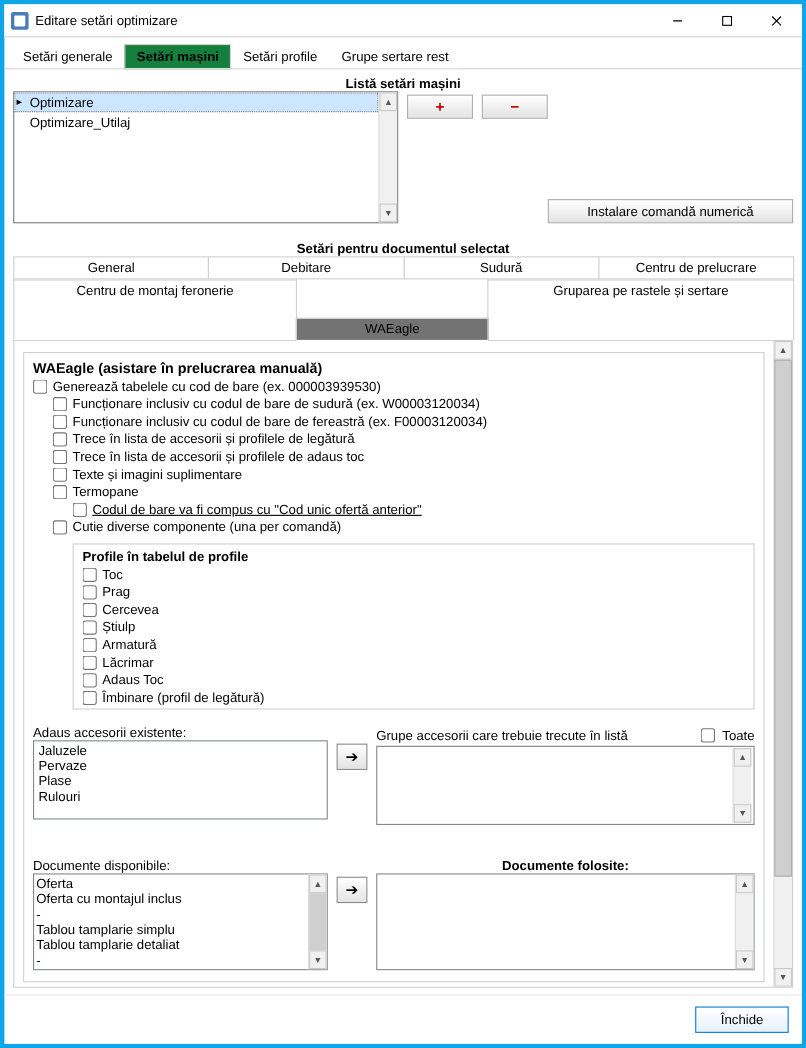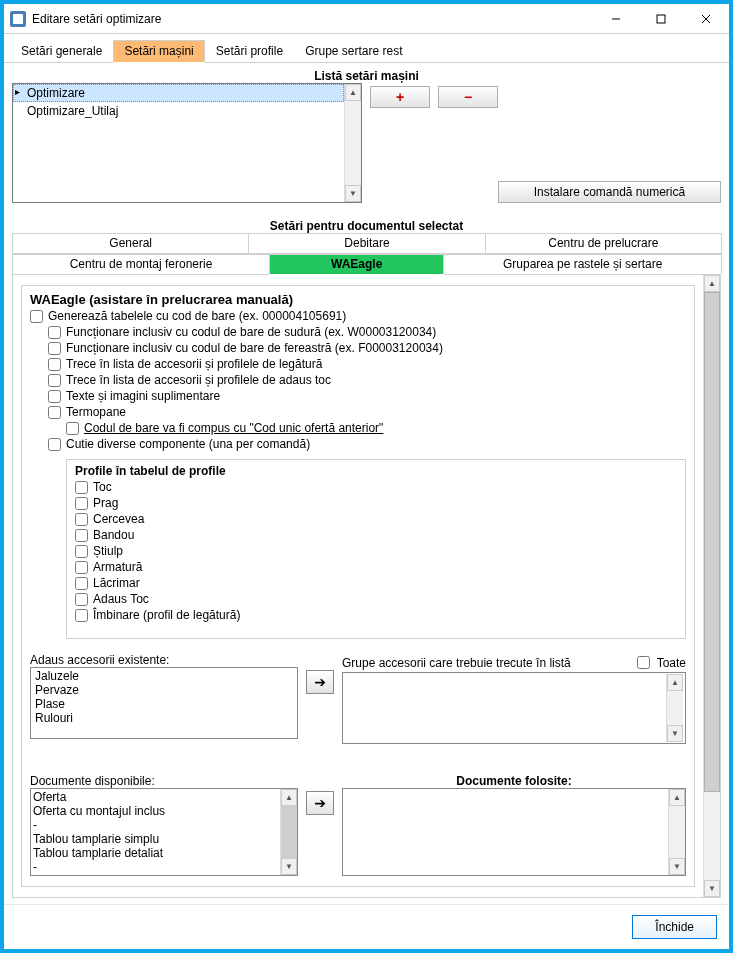--- a/index.html
+++ b/index.html
@@ -7,53 +7,53 @@
   .window { width: 733px; height: 953px; border: 4px solid #0ea5e9; display: flex; flex-direction: column; background:#fff;}
   .titlebar { height: 30px; background: #fff; display: flex; align-items: center; border-bottom:1px solid #d0d0d0;}
   .titlebar .icon { width: 16px; height: 16px; margin: 0 6px; background:#4a7db5; border-radius:2px; position:relative;}
   .titlebar .icon::after{content:"";position:absolute;inset:3px;background:#fff;border-radius:1px;}
   .titlebar .title { flex: 1; font-size: 12px; color:#000;}
   .winbtn { width: 45px; height: 30px; display:flex; align-items:center; justify-content:center; font-size: 12px; color:#000;}
   .winbtn.close{ width:46px;}
   .winbtn svg { width:10px; height:10px;}
   .tabs1 { display:flex; border-bottom:1px solid #d0d0d0; font-size:12px; padding:0 6px; padding-top:6px;}
   .tab1 { padding: 3px 10px 4px; border:1px solid transparent; border-bottom:none; margin-right:0; background:#fff; cursor:default;}
-  .tab1.active{ border-color:#d0d0d0; border-bottom:1px solid #fff; margin-bottom:-1px; background:#fdba74;}
+  .tab1.active{ border-color:#d0d0d0; border-bottom:1px solid #fff; margin-bottom:-1px; background:#15803d;font-weight:bold;}
   .body { padding: 6px 8px; flex:1; display:flex; flex-direction:column; font-size:12px; overflow:hidden;}
   .lbl-bold{font-weight:bold;text-align:center;}
   .machinerow{display:flex; align-items:flex-start; gap:8px;}
   .listbox{border:1px solid #7a7a7a; width:350px; height:120px; position:relative; background:#fff; display:flex;}
   .listinner{flex:1; overflow:hidden;}
   .listitem{padding:2px 6px 2px 14px; font-size:12px; cursor:default; position:relative;}
   .listitem.sel{background:#cde6ff; border:1px dotted #888; padding:1px 5px 1px 13px;}
   .listitem.sel::before{content:"▸"; position:absolute; left:1px; top:1px; font-size:10px;}
   .vscroll{width:17px; background:#f0f0f0; border-left:1px solid #dcdcdc; display:flex; flex-direction:column;}
   .scrollbtn{height:17px; background:#f0f0f0; border:1px solid #cacaca; display:flex; align-items:center; justify-content:center; font-size:8px; color:#555;}
   .scrolltrack{flex:1;}
   .btnrow{display:flex; gap:8px; margin-top:3px;}
   .sqbtn{width:60px; height:22px; border:1px solid #adadad; background:linear-gradient(#fff,#e3e3e3); display:flex; align-items:center; justify-content:center; font-size:14px;}
   .longbtn{width:223px; height:22px; border:1px solid #adadad; background:linear-gradient(#fff,#e3e3e3); font-size:12px; display:flex; align-items:center; justify-content:center; align-self:flex-end; margin-top:auto;}
   .rightcol{display:flex; flex-direction:column; height:120px; flex:1;}
   .section2{margin-top:16px; display:flex; flex-direction:column; flex:1; min-height:0;}
   .tabs2wrap{ position:relative;}
   .tabs2{display:flex; flex-wrap:wrap; font-size:12px; border-bottom:1px solid #d0d0d0;}
   .tabs2row{display:flex; width:100%;}
   .tab2{flex:1; text-align:center; padding:2px 4px 3px; border:1px solid #d0d0d0; border-bottom:none; background:#fff; margin-right:-1px; cursor:default;}
-  .tab2.active{background:#22c55e; font-weight:bold; border-bottom:1px solid #fff; position:relative; z-index:2; margin-bottom:-1px;}
+  .tab2.active{background:#737373; font-weight:normal; border-bottom:1px solid #fff; position:relative; z-index:2; margin-bottom:-1px;margin-top:35px;}
   .tabs2row.top .tab2{border-bottom:1px solid #d0d0d0;}
   .scrollpane{flex:1; border:1px solid #d0d0d0; border-top:none; overflow:hidden; position:relative; display:flex;}
   .scrollcontent{flex:1; padding:10px 8px; overflow:hidden;}
   .outervs{width:17px; background:#f0f0f0; border-left:1px solid #dcdcdc; display:flex; flex-direction:column;}
   .groupbox{border:1px solid #d0d0d0; padding:6px 8px 10px; position:relative;}
   .gbtitle{font-weight:bold; font-size:13px;}
   .chk{display:flex; align-items:center; gap:5px; font-size:12px; margin-top:2px;}
   .chk input{width:13px; height:13px; margin:0;}
   .ind1{margin-left:18px;}
   .ind2{margin-left:36px;text-decoration:underline;}
-  .innergb{border:1px solid #d0d0d0; margin:8px 0 0 36px; padding:4px 8px 16px;}
+  .innergb{border:1px solid #d0d0d0; margin:8px 0 0 36px; padding:4px 8px 3px;}
   .innergb .gbtitle{font-size:12px;}
   .dualcol{display:flex; gap:8px; margin-top:14px; align-items:flex-start;}
   .col{display:flex; flex-direction:column;}
   .smlist{border:1px solid #828790; min-height:72px; font-size:12px; padding:1px 2px; background:#fff; position:relative;}
   .smlist .opt{padding:0 2px; cursor:default;}
   .arrowbtn{width:28px; height:24px; border:1px solid #8a8a8a; background:linear-gradient(#fff,#e3e3e3); display:flex; align-items:center; justify-content:center; font-size:14px; margin-top:17px;}
   .listwithscroll{display:flex; border:1px solid #828790; height:88px; background:#fff;}
   .listwithscroll .inner{flex:1; padding:1px 2px; font-size:12px; overflow:hidden;}
   .listwithscroll .vs{width:17px; background:#f0f0f0; border-left:1px solid #dcdcdc; display:flex; flex-direction:column;}
   .footer{padding:10px 12px; display:flex; justify-content:flex-end; border-top:1px solid #eaeaea;}
@@ -119,37 +119,38 @@
     </div>
 
     <div class="section2">
       <div class="lbl-bold">Setări pentru documentul selectat</div>
 
       <div class="tabs2wrap">
         <div class="tabs2">
           <div class="tabs2row top">
             <div class="tab2">General</div>
             <div class="tab2">Debitare</div>
+            <div class="tab2">Sudură</div>
             <div class="tab2">Centru de prelucrare</div>
           </div>
           <div class="tabs2row">
             <div class="tab2" style="flex:1.2">Centru de montaj feronerie</div>
             <div class="tab2 active" style="flex:0.8">WAEagle</div>
             <div class="tab2" style="flex:1.3">Gruparea pe rastele și sertare</div>
           </div>
         </div>
       </div>
 
       <div class="scrollpane">
         <div class="scrollcontent">
           <div class="groupbox">
             <div class="gbtitle">WAEagle (asistare în prelucrarea manuală)</div>
             <label class="chk">
                 <input type="checkbox" style="">
-                <span>Generează tabelele cu cod de bare (ex. 000004105691)</span>
+                <span>Generează tabelele cu cod de bare (ex. 000003939530)</span>
               </label>
             <label class="chk ind1">
                 <input type="checkbox" style="">
                 <span>Funcționare inclusiv cu codul de bare de sudură (ex. W00003120034)</span>
               </label>
             <label class="chk ind1">
                 <input type="checkbox" style="">
                 <span>Funcționare inclusiv cu codul de bare de fereastră (ex. F00003120034)</span>
               </label>
             <label class="chk ind1">
@@ -183,24 +184,20 @@
                   <input type="checkbox" style="">
                   <span>Toc</span>
                 </label>
               <label class="chk">
                   <input type="checkbox" style="">
                   <span>Prag</span>
                 </label>
               <label class="chk">
                   <input type="checkbox" style="">
                   <span>Cercevea</span>
-                </label>
-              <label class="chk">
-                  <input type="checkbox" style="">
-                  <span>Bandou</span>
                 </label>
               <label class="chk">
                   <input type="checkbox" style="">
                   <span>Știulp</span>
                 </label>
               <label class="chk">
                   <input type="checkbox" style="">
                   <span>Armatură</span>
                 </label>
               <label class="chk">

